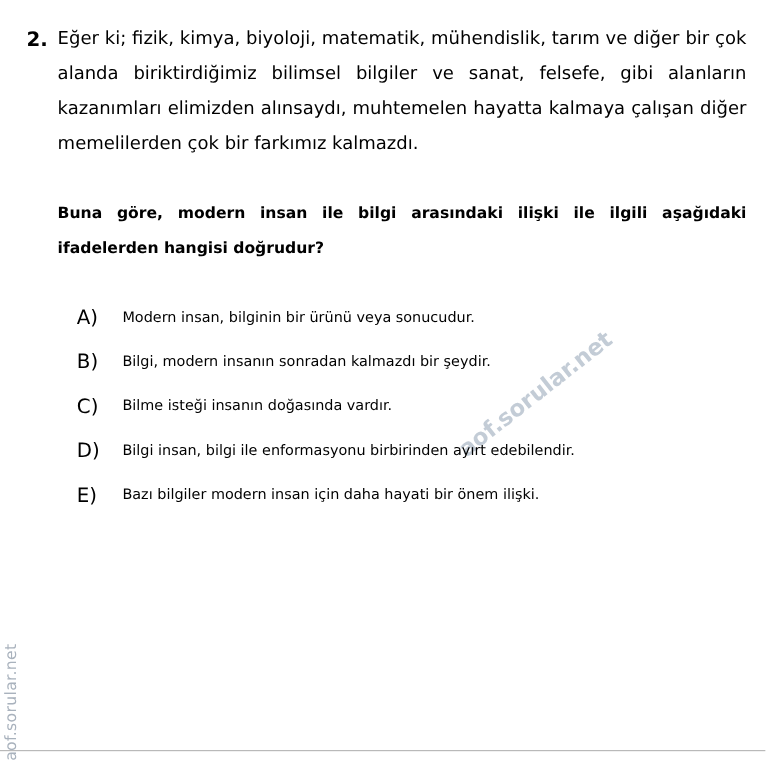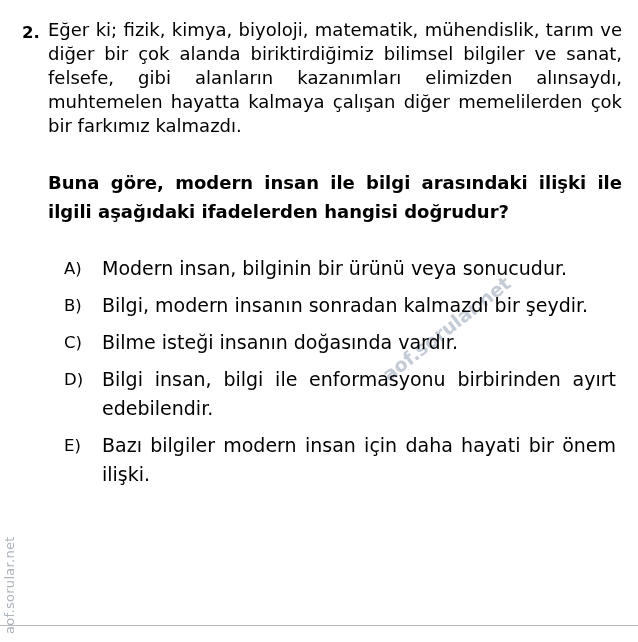--- a/index.html
+++ b/index.html
@@ -72,28 +72,28 @@
     flex: 0 0 26px;
     text-align: right;
     padding-right: 10px;
     box-sizing: border-box;
     line-height: 29px;
   }
   .q-body {
     flex: 1 1 auto;
   }
   .q-stem {
-    font-size: 18px;
-    line-height: 24px;
+    font-size: 15px;
+    line-height: 29px;
     text-align: justify;
     text-align-last: left;
     hyphens: none;
   }
   .q-ask {
-    font-size: 18px;
+    font-size: 13px;
     font-weight: bold;
     line-height: 29px;
     text-align: justify;
     text-align-last: left;
     margin-top: 30px;
   }
 
   
   .options {
     margin-top: 28px;
@@ -105,21 +105,21 @@
     margin-bottom: 8px;
   }
   .opt-letter {
     flex: 0 0 38px;
     width: 38px;
     font-size: 16.5px;
     line-height: 29px;
   }
   .opt-text {
     flex: 1 1 auto;
-    font-size: 19px;
+    font-size: 12px;
     line-height: 29px;
     text-align: justify;
     text-align-last: left;
     padding-right: 6px;
   }
   .opt-text.nojustify {
     text-align: center;
   }
 
   

